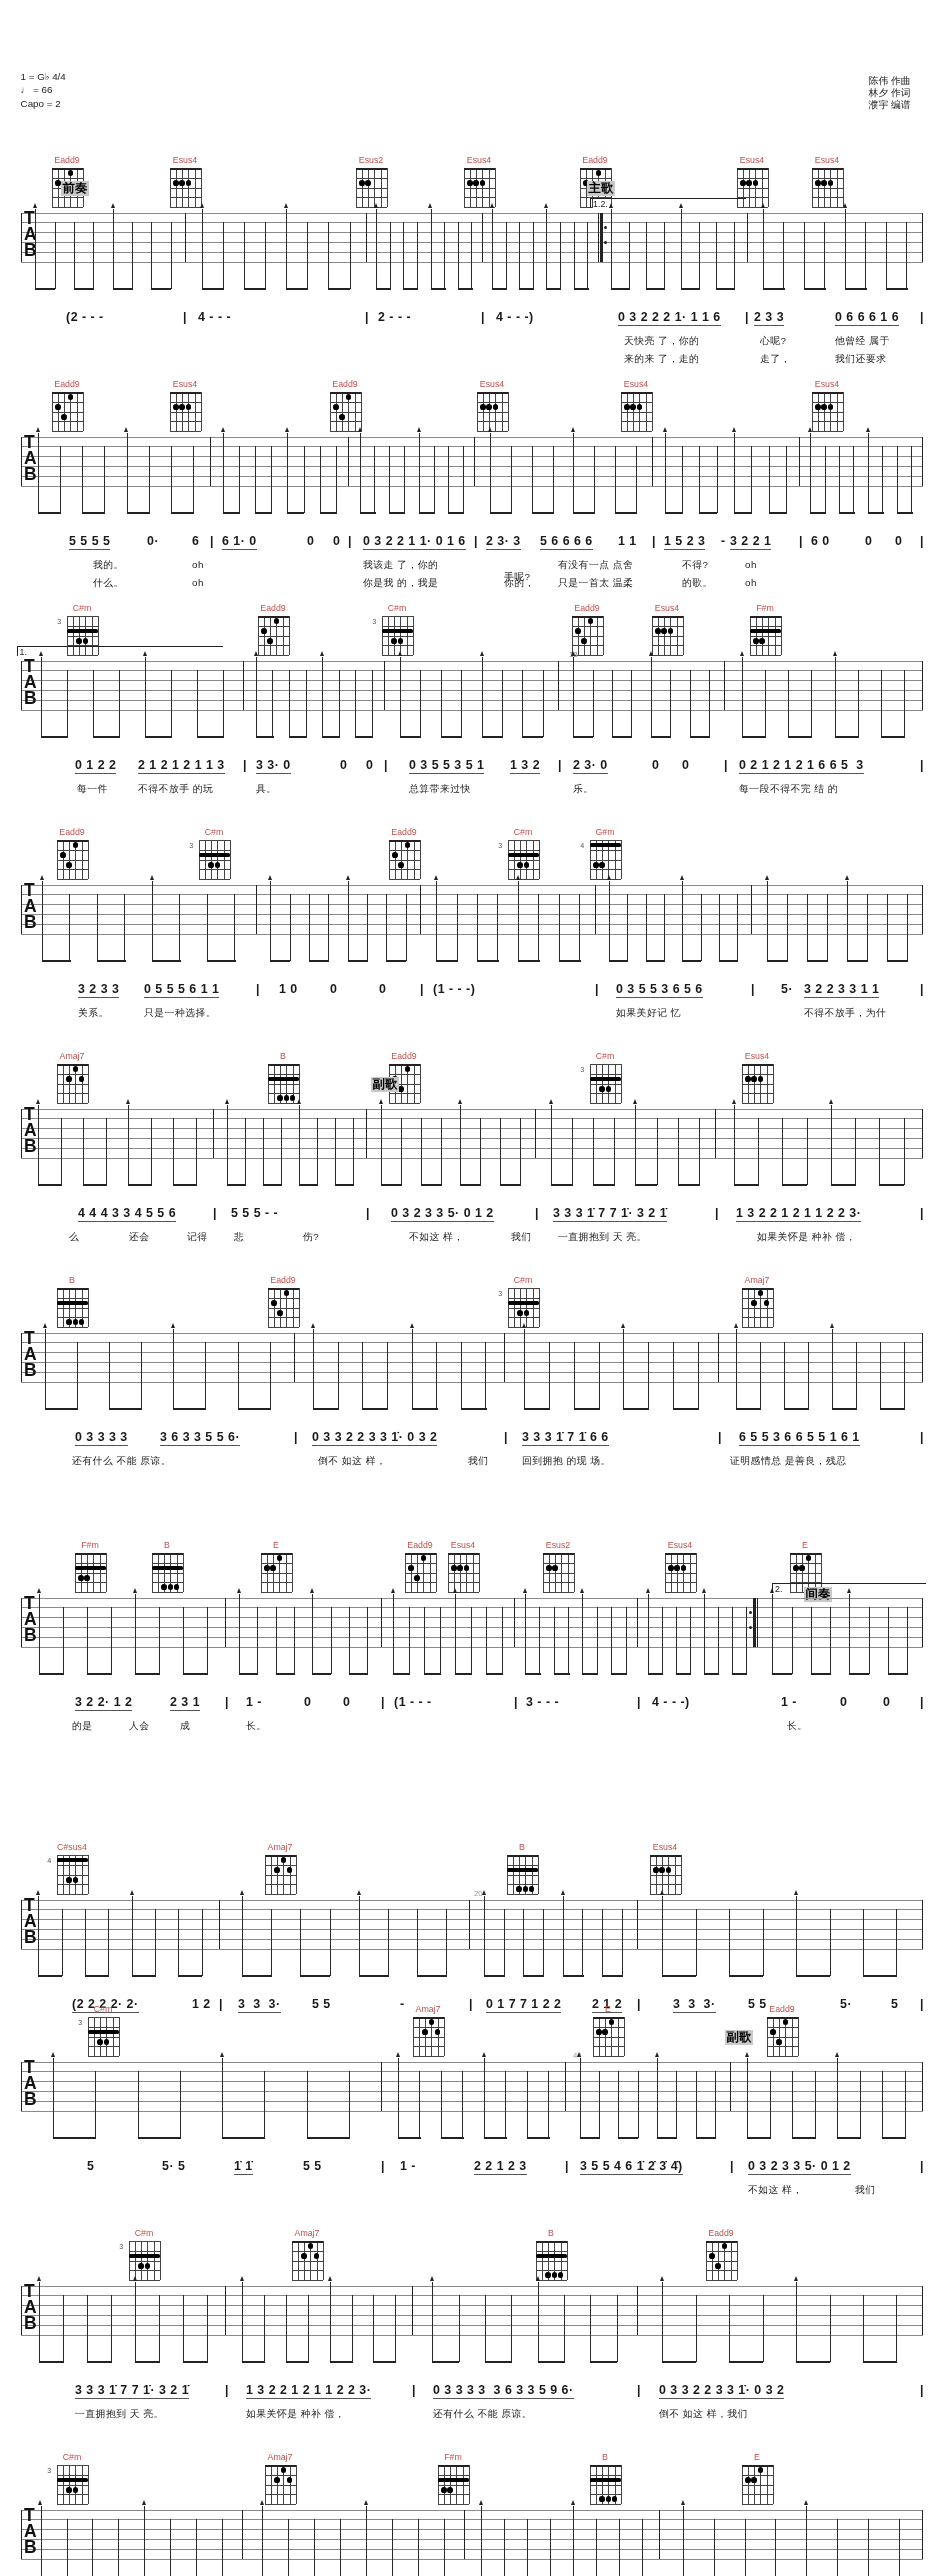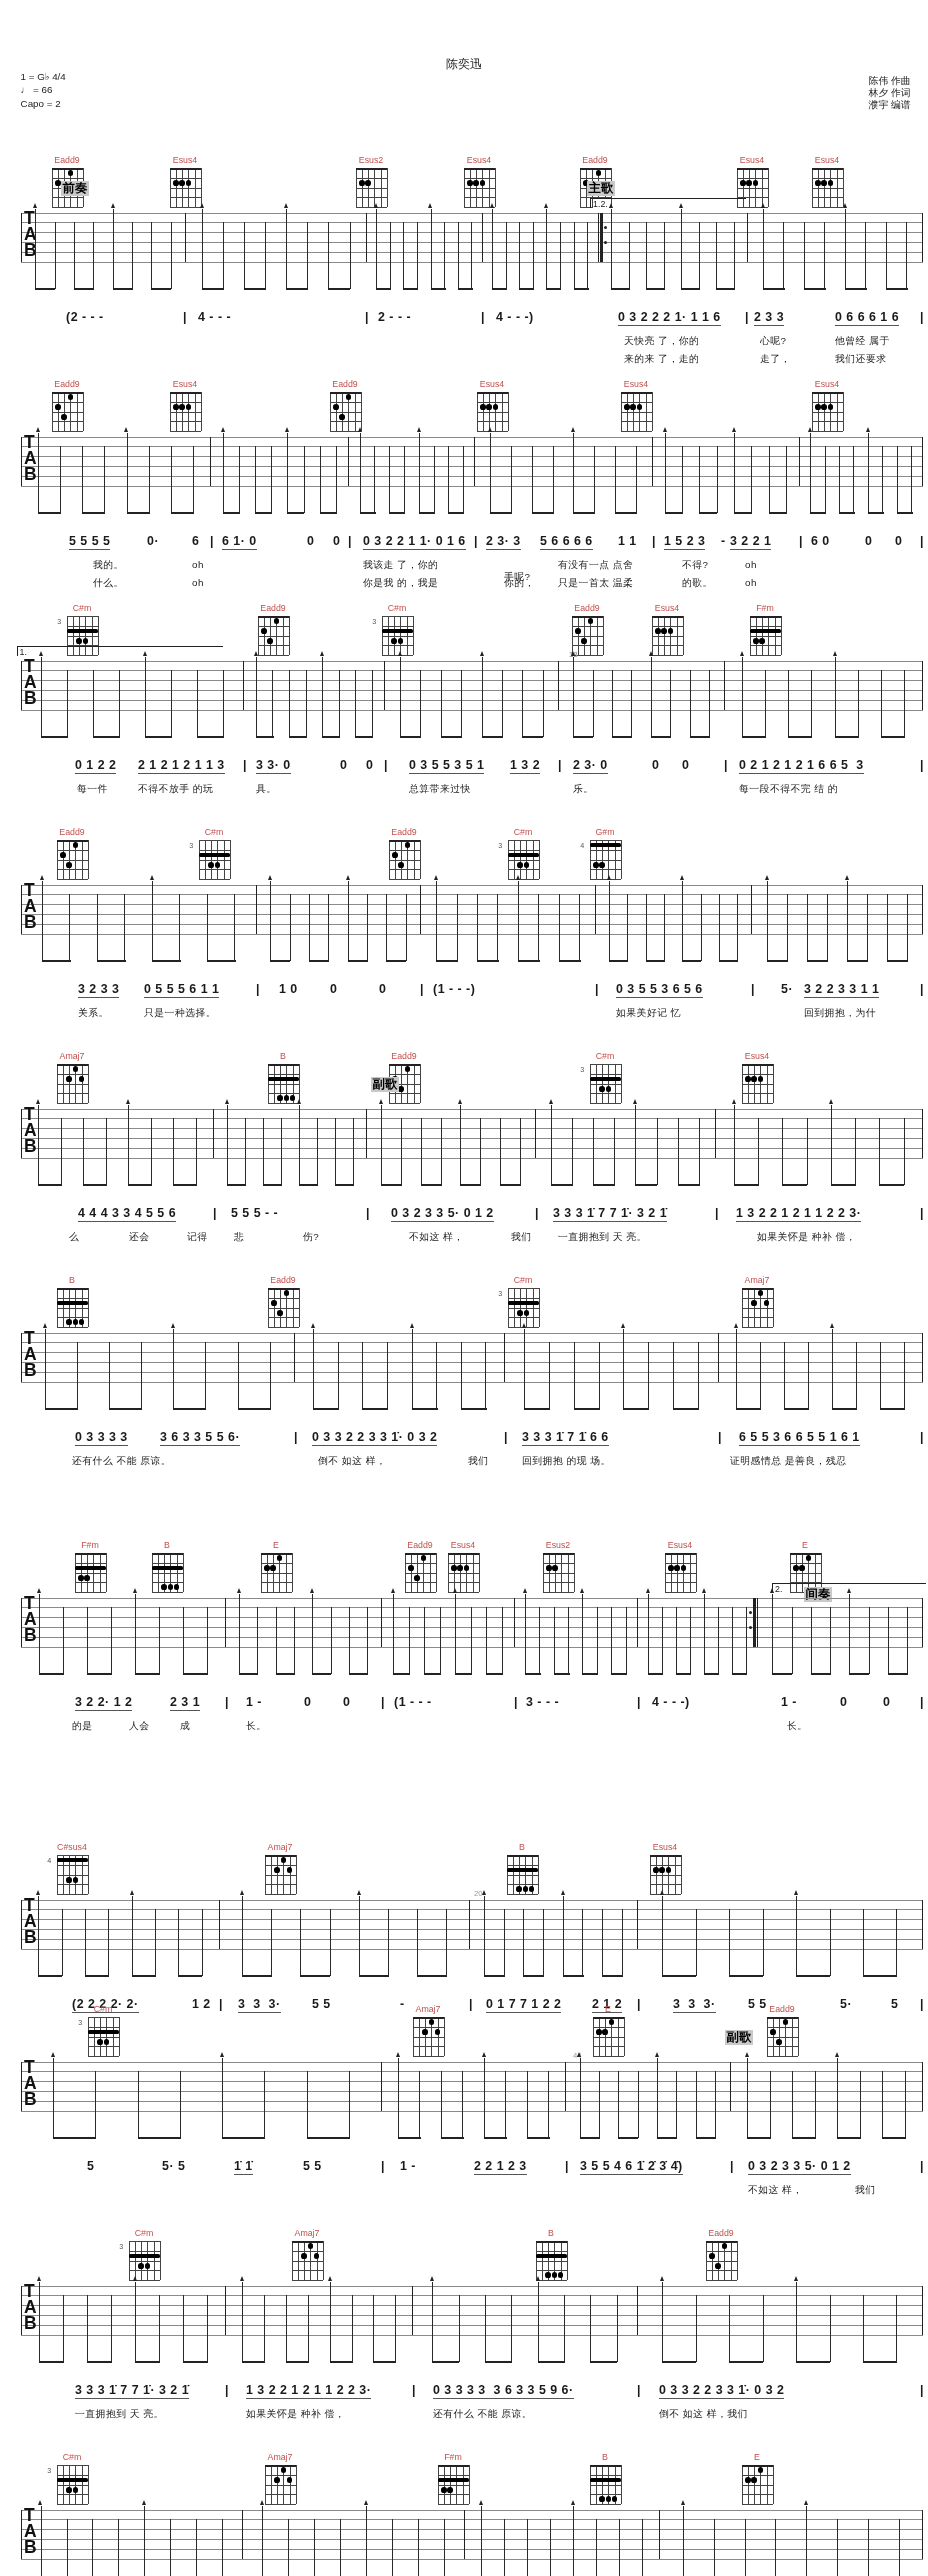--- a/index.html
+++ b/index.html
@@ -34,21 +34,20 @@
   .volta span{position:absolute;left:2.1px;top:0px;font-size:8.8px;background:#fff;padding-right:1.5px;}
   .mnum{position:absolute;font-size:7.7px;color:#9a9a9a;}
   .num{position:absolute;font-size:12.4px;font-weight:bold;white-space:pre;letter-spacing:0.5px;}
   .num.u{border-bottom:1px solid #555;padding-bottom:1px;}
   .lyr{position:absolute;font-size:9.8px;white-space:pre;letter-spacing:0.5px;}
 </style>
 </head>
 <body>
 
 <div id="page">
-  <div id="artist" class="abs">陈奕迅</div>
   <div class="abs keyline" style="top:71px">1 = G♭ 4/4</div>
   <div class="abs keyline" style="top:84px">♩ = 66</div>
   <div class="abs keyline" style="top:98px">Capo = 2</div>
   <div class="abs credit" style="top:75px">陈伟 作曲</div>
   <div class="abs credit" style="top:87px">林夕 作词</div>
   <div class="abs credit" style="top:99px">濮宇 编谱</div>
   <div id="systems">
       <div class="system" style="top: 155px;">
         <div class="chord" style="left: 49px;">
           <div class="cname">Eadd9</div>
@@ -984,21 +983,21 @@
         <div class="num" style="left: 433px; top: 155px;">(1 - - -)</div>
         <div class="num" style="left: 595px; top: 155px;">|</div>
         <div class="num u" style="left: 616px; top: 155px;">0 3 5 5 3 6 5 6</div>
         <div class="num" style="left: 751px; top: 155px;">|</div>
         <div class="num" style="left: 781px; top: 155px;">5·</div>
         <div class="num u" style="left: 804px; top: 155px;">3 2 2 3 3 1 1</div>
         <div class="num" style="left: 920px; top: 155px;">|</div>
         <div class="lyr" style="left: 78px; top: 180px;">关系。</div>
         <div class="lyr" style="left: 144px; top: 180px;">只是一种选择。</div>
         <div class="lyr" style="left: 616px; top: 180px;">如果美好记 忆</div>
-        <div class="lyr" style="left: 804px; top: 180px;">回到拥抱，为什</div>
+        <div class="lyr" style="left: 804px; top: 180px;">不得不放手，为什</div>
       </div>
       <div class="system" style="top: 1051px;">
         <div class="chord" style="left: 54px;">
           <div class="cname">Amaj7</div>
           <div class="grid">
             <div class="gv" style="left: 0px;"></div>
             <div class="gv" style="left: 6.2px;"></div>
             <div class="gv" style="left: 12.4px;"></div>
             <div class="gv" style="left: 18.5px;"></div>
             <div class="gv" style="left: 25px;"></div>

